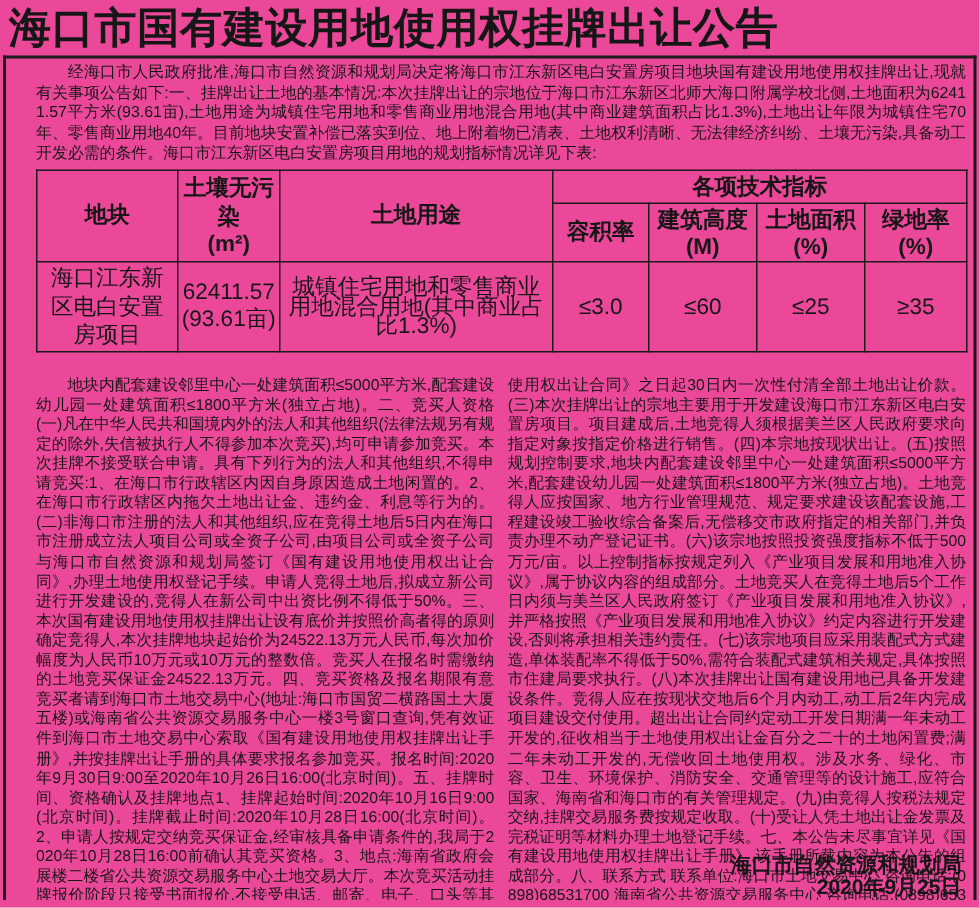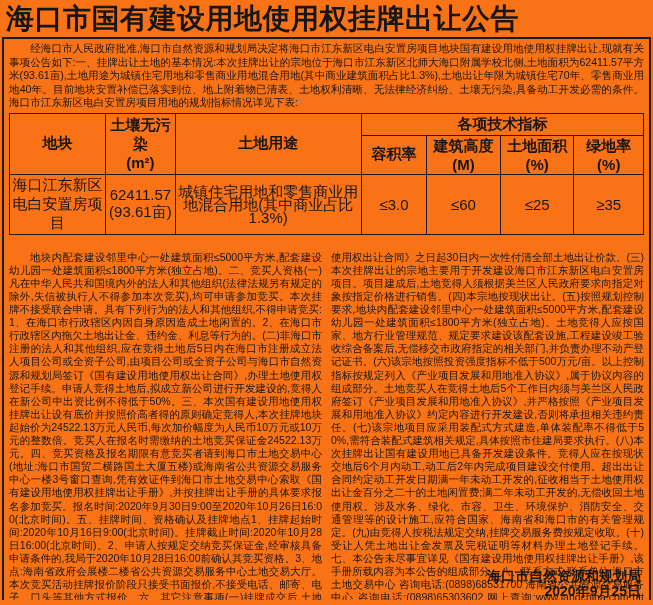--- a/index.html
+++ b/index.html
@@ -1,28 +1,28 @@
 <!DOCTYPE html>
 <html><head>
 <meta charset="utf-8">
 <style>
   html,body{margin:0;padding:0;background:#e8e8e4;}
   .page{
     position:relative;width:653px;height:605px;margin:0 auto;
-    background:#f97316;color:#161616;overflow:hidden;box-sizing:border-box;
+    background:#ec4899;color:#161616;overflow:hidden;box-sizing:border-box;
     font-family:"Liberation Sans","DejaVu Sans",sans-serif;
   }
   .header{display:flex;justify-content:space-between;align-items:flex-end;
     padding:4px 8px 3px 6px;}
   .title{font-size:28px;font-weight:900;line-height:1.08;white-space:nowrap;
     letter-spacing:0.5px;}
   .issue{font-size:12.5px;font-weight:700;white-space:nowrap;padding-bottom:3px;}
   .bodybox{
     margin:0 2px;border:2px solid #1b1b1b;border-bottom:none;
-    padding:3px 5px 0 5px;height:563px;box-sizing:border-box;overflow:hidden;
+    padding:3px 5px 0 20px;height:563px;box-sizing:border-box;overflow:hidden;
   }
   .intro{font-size:10.6px;line-height:13.5px;text-align:justify;
     text-indent:2em;word-break:break-all;margin:0;}
   table.spec{width:100%;border-collapse:collapse;margin-top:3px;
     font-size:15px;table-layout:fixed;}
   table.spec th,table.spec td{border:1px solid #1b1b1b;text-align:center;
     vertical-align:middle;padding:1px 2px;font-weight:400;}
   table.spec th{font-weight:700;}
   td.use-cell{text-align:left;padding:2px 6px;line-height:13px;}
   .c-plot{width:94px}.c-area{width:68px}.c-use{width:182px}

